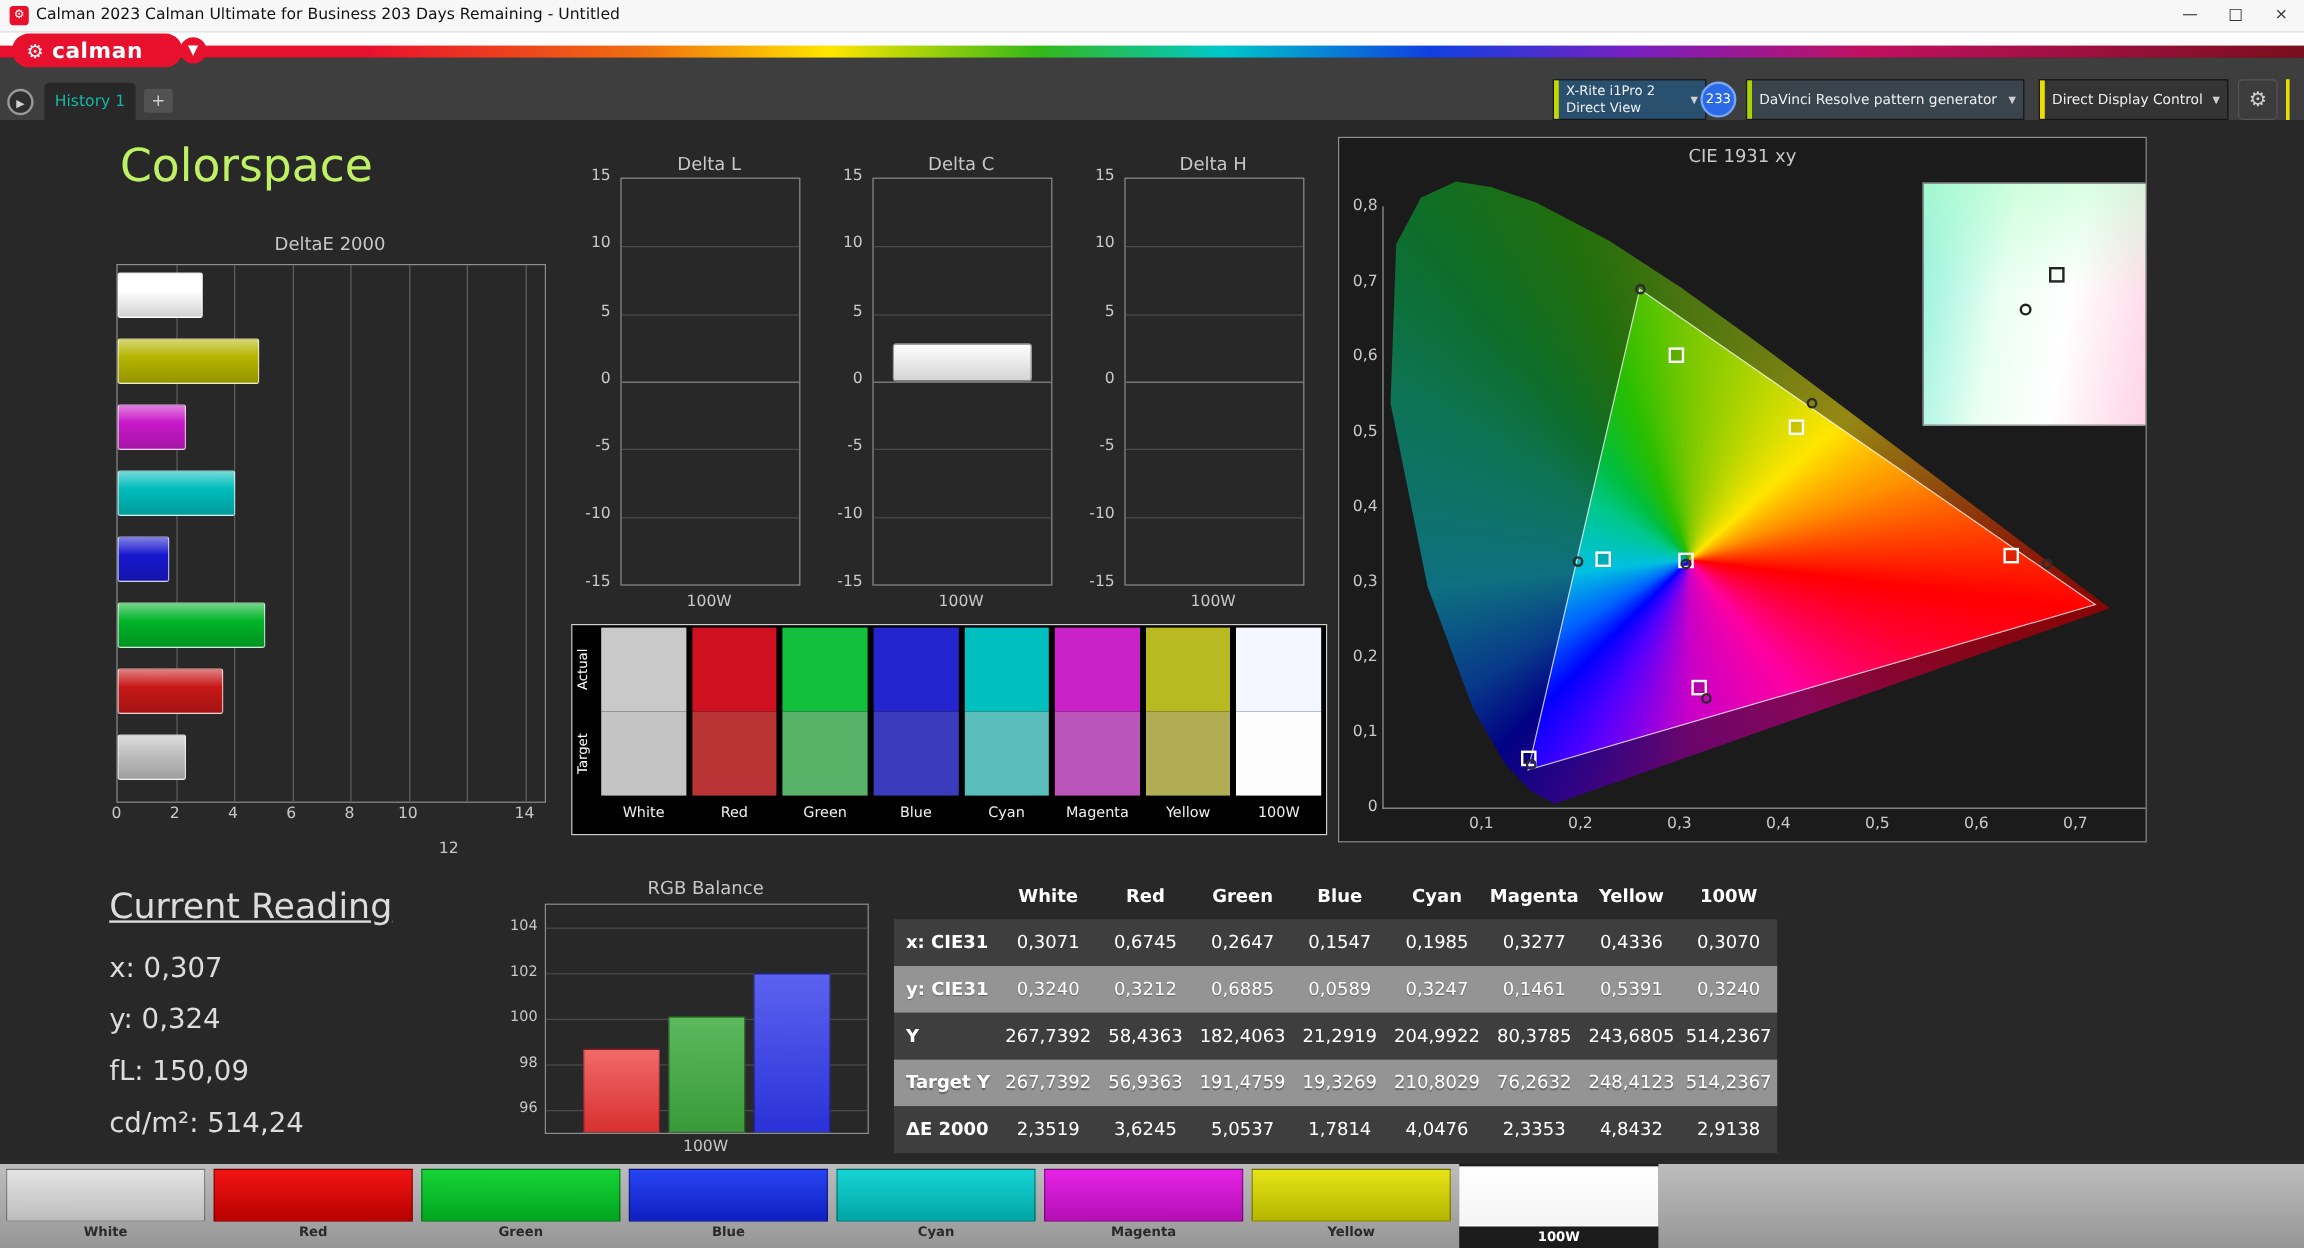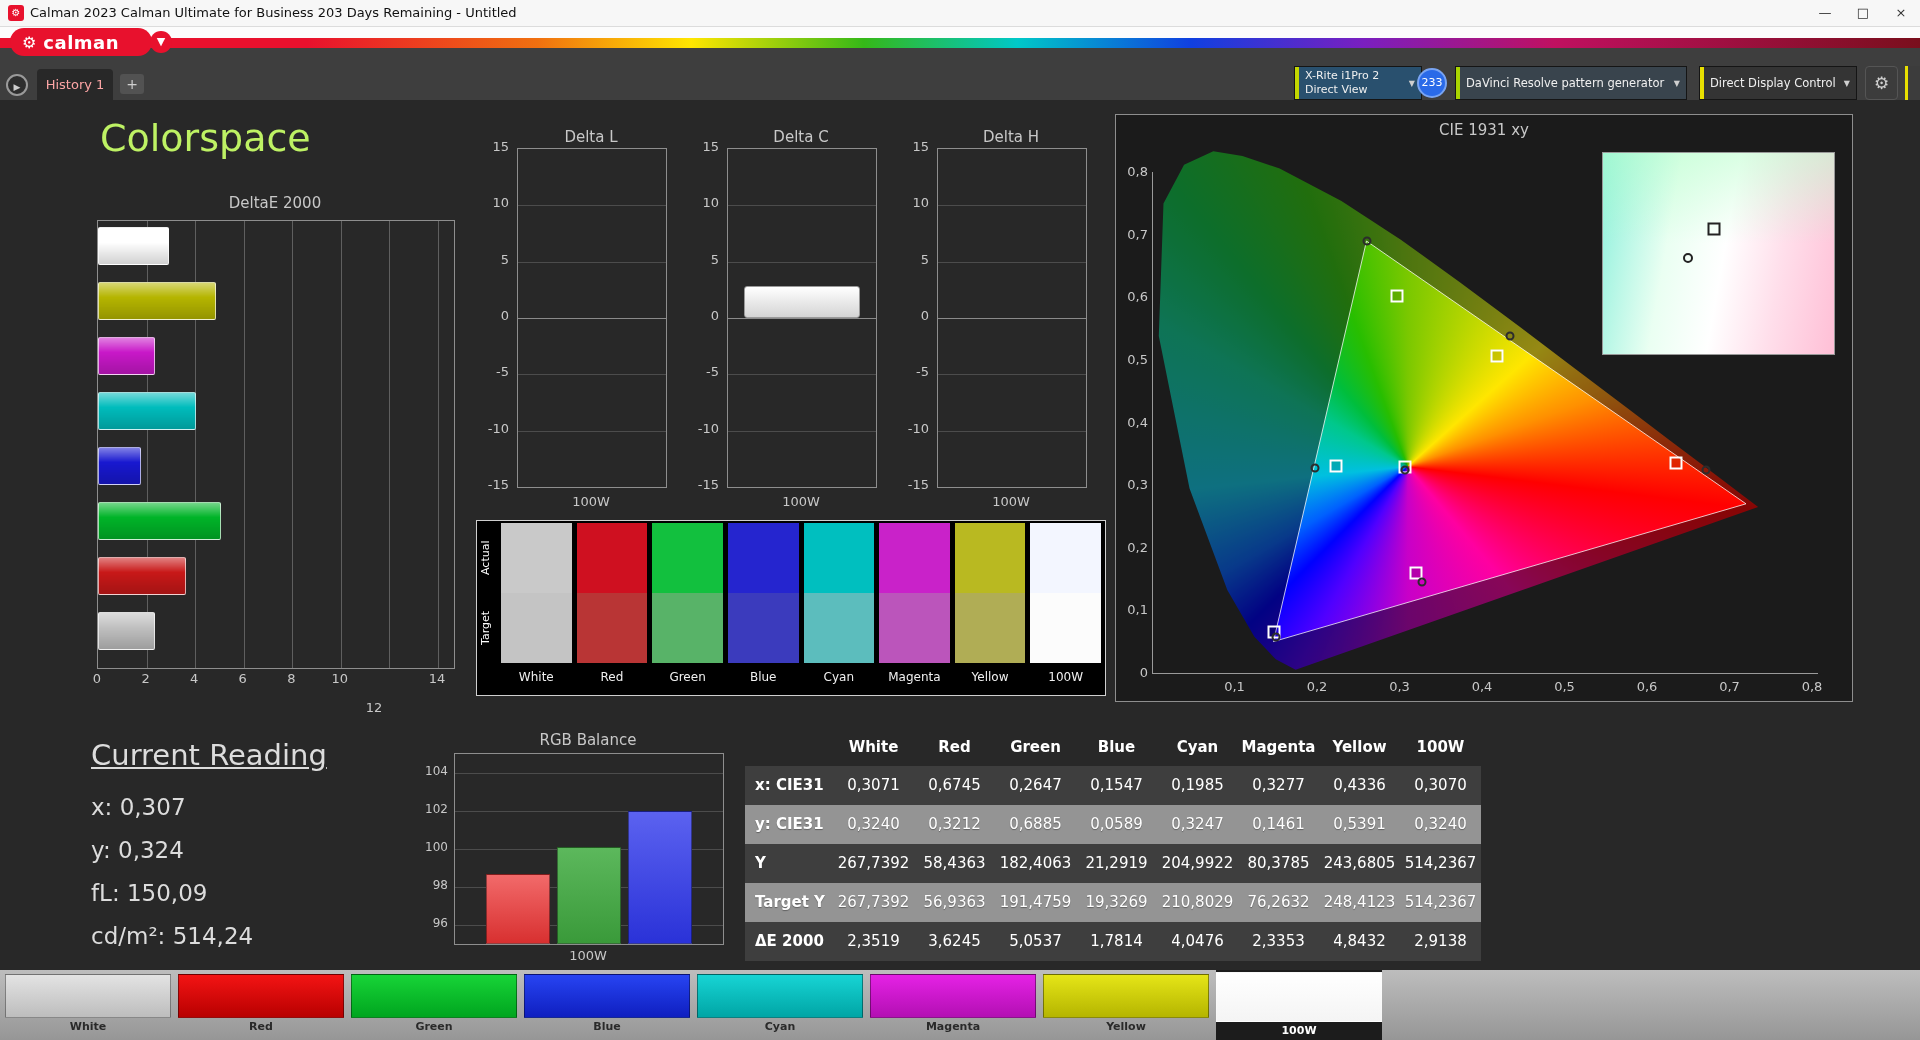--- a/index.html
+++ b/index.html
@@ -15,21 +15,21 @@
   #topband-white{position:absolute;left:0;top:26px;width:1920px;height:13px;background:#fcfcfc;z-index:10;}
   #rainbow{position:absolute;left:0;top:38px;width:1920px;height:10px;z-index:11;
     background:linear-gradient(90deg,#e8112d 0%,#e8112d 16%,#f07010 28%,#ffe600 36%,#35b818 45%,#00c8c8 53%,#1040e0 62%,#7a1fc0 71%,#c01060 81%,#7a0f1d 100%);}
   #logo-pill{position:absolute;left:10px;top:28px;width:142px;height:28px;border-radius:14px;display:flex;align-items:center;gap:7px;padding-left:12px;box-sizing:border-box;z-index:12;cursor:pointer;}
   #logo-gear{color:#fff;font-size:16px;}
   #logo-text{color:#fff;font-size:18px;font-weight:bold;letter-spacing:.5px;text-align:center;}
   #logo-chev{position:absolute;left:150px;top:31px;width:22px;height:22px;border-radius:50%;color:#fff;font-size:11px;line-height:22px;text-align:center;z-index:12;cursor:pointer;}
   
   #tabbar{position:absolute;left:0;top:48px;width:1920px;height:52px;background:#3e3e3e;z-index:5;}
   #tab-scroll{position:absolute;left:6px;top:74px;width:22px;height:22px;border-radius:50%;border:2px solid #9a9a9a;background:#2e2e2e;color:#cfcfcf;font-size:9px;line-height:22px;text-align:center;box-sizing:border-box;z-index:6;cursor:pointer;}
-  #tab-history{position:absolute;left:37px;top:69px;width:76px;height:31px;background:#282828;border-radius:4px 4px 0 0;color:#fca5a5;font-size:13px;line-height:31px;text-align:center;z-index:6;cursor:pointer;}
+  #tab-history{position:absolute;left:37px;top:69px;width:76px;height:31px;background:#282828;border-radius:4px 4px 0 0;color:#14b8a6;font-size:13px;line-height:31px;text-align:center;z-index:6;cursor:pointer;}
   #tab-add{position:absolute;left:120px;top:74px;width:24px;height:20px;background:#525252;border-radius:3px;color:#cfcfcf;font-size:14px;line-height:20px;text-align:center;z-index:6;cursor:pointer;}
   .dd{position:absolute;top:66px;height:34px;display:flex;align-items:center;border:1px solid #151515;box-sizing:border-box;z-index:6;cursor:pointer;}
   .accent{width:4px;height:100%;flex:none;}
   .dd-chev{margin-left:auto;padding:0 6px;color:#cfcfcf;font-size:8px;}
   #meter-dd{left:1294px;width:128px;background:#29506e;}
   .dd-lines{display:flex;flex-direction:column;padding-left:6px;line-height:1.3;}
   .dd-l1,.dd-l2{color:#f0f0f0;font-size:11px;white-space:nowrap;}
   #meter-badge{position:absolute;left:1417px;top:68px;width:30px;height:30px;border-radius:50%;background:#2a6ae8;border:2px solid #79a4f2;box-sizing:border-box;color:#fff;font-size:11px;line-height:26px;text-align:center;z-index:6;cursor:pointer;}
   #pattern-dd{left:1455px;width:232px;background:#39444d;}
   #display-dd{left:1699px;width:158px;background:#343434;}
@@ -54,21 +54,21 @@
   
   #swatch-panel{position:absolute;left:476px;top:520px;width:630px;height:176px;background:#000;border:1px solid #cfcfcf;box-sizing:border-box;}
   .swside{position:absolute;left:2px;width:20px;color:#fff;font-size:11px;writing-mode:vertical-rl;transform:rotate(180deg);text-align:center;}
   #sw-actual{top:2px;height:70px;}
   #sw-target{top:72px;height:70px;}
   #swatch-cols{position:absolute;left:24px;top:2px;right:4px;bottom:2px;display:flex;gap:5px;}
   .swcol{flex:1;display:flex;flex-direction:column;}
   .swa,.swt{height:70px;}
   .swl{height:28px;color:#f0f0f0;font-size:12px;text-align:center;line-height:28px;}
   
-  #cie-panel{position:absolute;left:1115px;top:114px;width:738px;height:588px;background:#1b1b1b;border:1px solid #8e8e8e;box-sizing:border-box;overflow:hidden;}
+  #cie-panel{position:absolute;left:1115px;top:114px;width:674px;height:588px;background:#1b1b1b;border:1px solid #8e8e8e;box-sizing:border-box;overflow:hidden;}
   #cie-title{position:absolute;top:6px;left:0;width:100%;text-align:center;font-size:15px;color:#c8c8c8;}
   #cie-hs{position:absolute;left:36px;top:26px;width:660px;height:532px;}
   .hs{position:absolute;inset:0;
     background:conic-gradient(from 0deg at 38.75% 61.2%,#7ac800 0deg,#ffe600 48deg,#ff9000 70deg,#ff0000 97deg,#ff00a0 140deg,#c800c8 180deg,#5000ff 209deg,#0000ff 225deg,#0060ff 240deg,#00c0e0 264deg,#00c88c 300deg,#00be3c 320deg,#28be00 340deg,#7ac800 360deg);
     clip-path:polygon(21.76% 99.41%,18.75% 97.41%,15.51% 93.2%,11.41% 84.39%,5.68% 65.29%,1.03% 36.66%,1.74% 11.74%,4.86% 4.47%,9.29% 1.91%,13.7% 2.8%,19.34% 5.19%,28.7% 11.26%,37.7% 18.55%,46.64% 26.53%,55.51% 34.74%,64.06% 42.75%,71.9% 50.09%,78.38% 56.18%,83.23% 60.71%,86.44% 63.73%,89.88% 66.95%,91.84% 68.79%);}
   .hs.dim{filter:brightness(.6) saturate(.85);}
   .hs.bright{clip-path:polygon(32.5% 18.8%,90% 68.2%,18.4% 94.1%);}
   #tri-outline{position:absolute;inset:0;width:100%;height:100%;}
   #tri-outline polygon{fill:none;stroke:rgba(255,255,255,.75);stroke-width:1;vector-effect:non-scaling-stroke;}
   #cie-markers{position:absolute;inset:0;}

